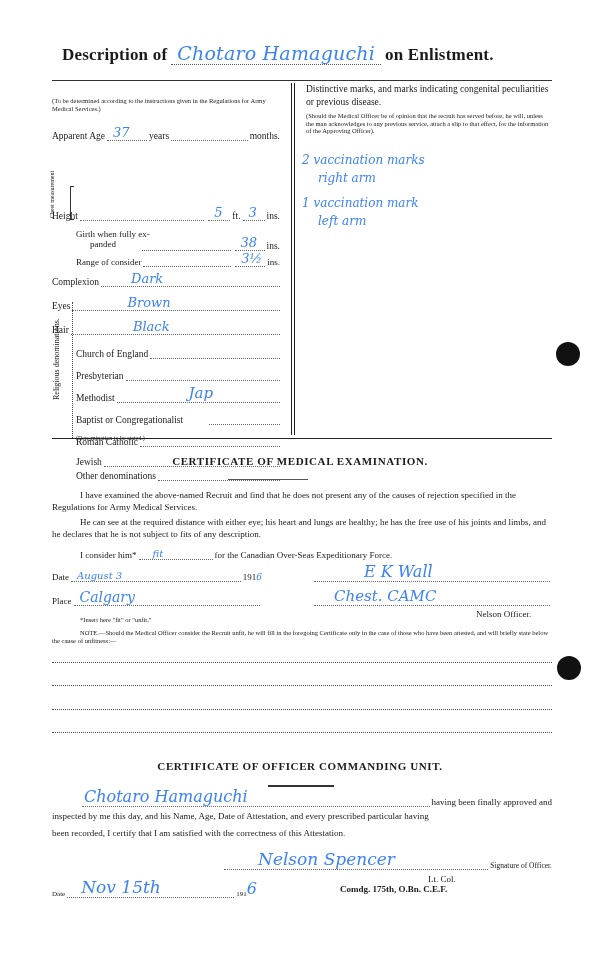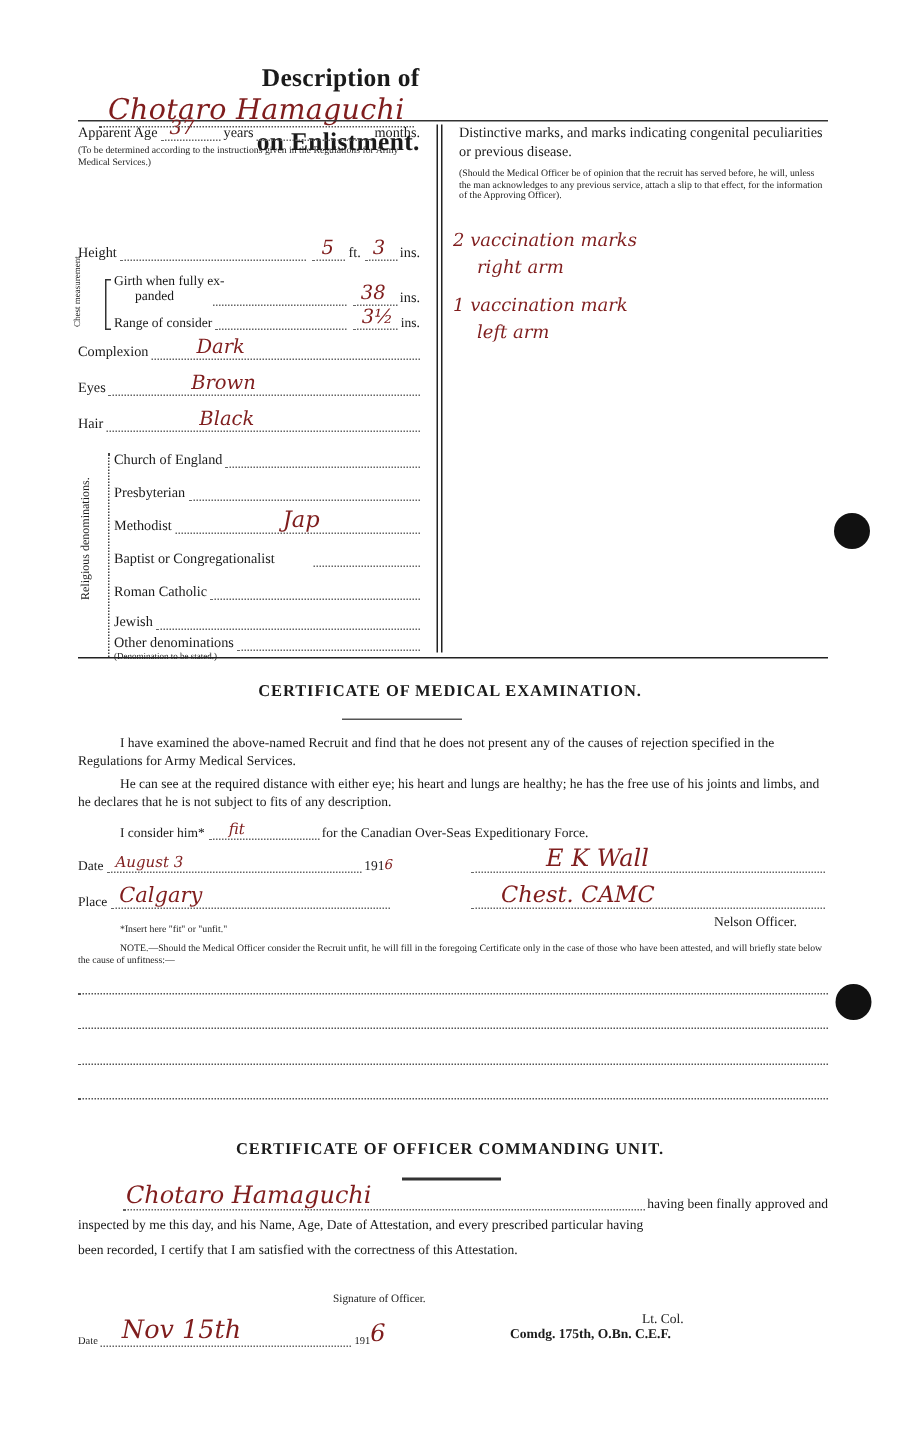--- a/index.html
+++ b/index.html
@@ -1,22 +1,22 @@
 <!DOCTYPE html>
 <html><head>
 <meta charset="utf-8">
 <style>
   html, body { margin:0; padding:0; background:#ffffff; }
   body { width:600px; height:968px; position:relative; overflow:hidden;
          font-family:"Liberation Serif","DejaVu Serif",serif; color:#1a1a1a; }
-  .abs { position:absolute;flex-direction:column; }
-  .hand { font-family:"DejaVu Serif", serif; font-style:italic; color:#7f1d1d; }
+  .abs { position:absolute; }
+  .hand { font-family:"DejaVu Serif", serif; font-style:italic; color:#3b82f6; }
   .dots { border-bottom:1px dotted #555; }
   .small { font-size:7px; line-height:8px; }
-  .label { font-size:9.5px; }
+  .label { font-size:9.5px;margin-top:47px; }
   .title { font-size:17px; font-weight:bold; letter-spacing:0.2px; }
   .cert { font-size:11px; font-weight:bold; letter-spacing:0.6px; }
   .para { font-size:9px; line-height:12px; }
   .vline { position:absolute; background:#222; }
   .hline { position:absolute; background:#222; height:1px; }
   .row { position:absolute; display:flex; align-items:flex-end; }
   .fill { flex:1; border-bottom:1px dotted #666; height:10px; margin:0 2px; position:relative; }
   .fillval { position:absolute; left:6px; bottom:0; font-size:13px; }
   .punch { position:absolute; width:24px; height:24px; border-radius:50%; background:#111; }
   .vert { position:absolute; transform:rotate(-90deg); transform-origin:left top; white-space:nowrap; }
@@ -211,20 +211,23 @@
 <div class="row" style="left:80px;top:789px;width:472px;height:18px;font-size:9px;">
   <span class="fill">
       <span class="fillval hand" style="left:2px;font-size:16px;">Chotaro Hamaguchi</span>
     </span>
   <span>having been finally approved and</span>
 </div>
 <div class="abs para" style="left:52px;top:810px;width:500px;">inspected by me this day, and his Name, Age, Date of Attestation, and every prescribed particular having</div>
 <div class="abs para" style="left:52px;top:827px;width:500px;">been recorded, I certify that I am satisfied with the correctness of this Attestation.</div>
 
 <div class="row" style="left:222px;top:852px;width:330px;height:18px;font-size:7.5px;">
+  <span class="fill">
+      <span class="fillval hand" style="left:34px;font-size:17px;">Nelson Spencer</span>
+    </span>
   <span>Signature of Officer.</span>
 </div>
 <div class="abs" style="left:428px;top:874px;font-size:9px;">Lt. Col.</div>
 <div class="abs" style="left:340px;top:884px;font-size:9px;font-weight:bold;">Comdg. 175th, O.Bn. C.E.F.</div>
 
 <div class="row" style="left:52px;top:880px;width:205px;height:18px;font-size:7px;">
   <span>Date</span>
   <span class="fill">
       <span class="fillval hand" style="left:14px;font-size:17px;">Nov 15th</span>
     </span>

